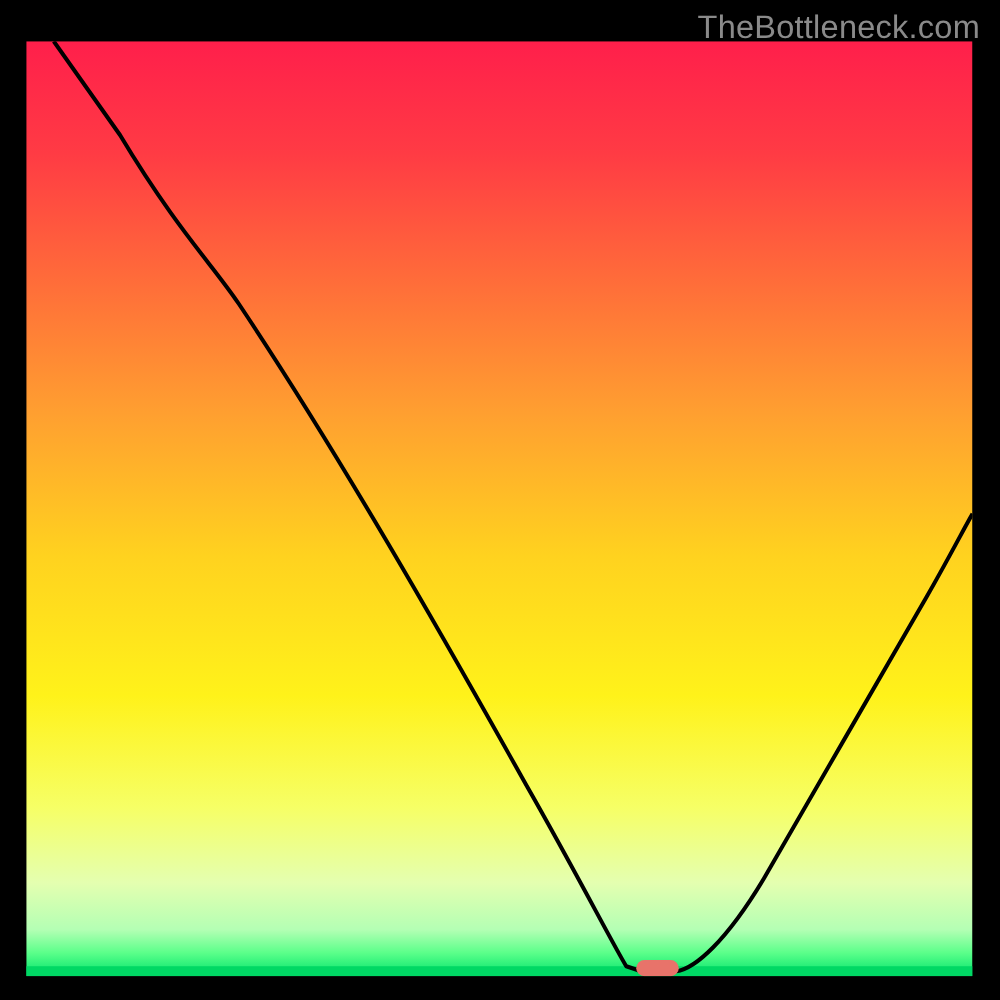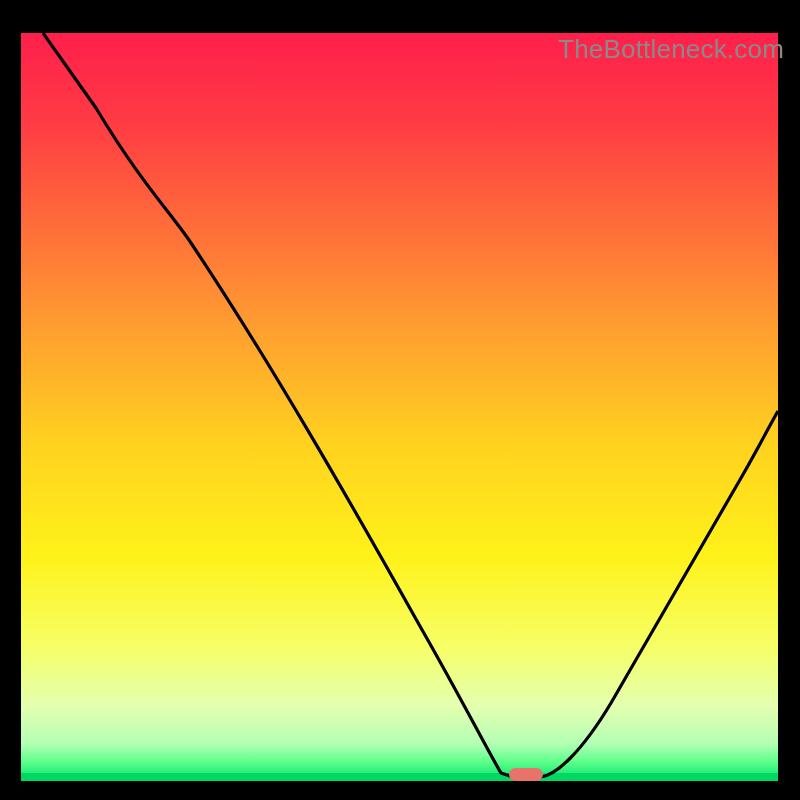--- a/index.html
+++ b/index.html
@@ -27,21 +27,20 @@
   }
   .watermark {
     position: absolute;
     top: 6px;
     right: 16px;
     font-family: Arial, Helvetica, sans-serif;
     font-size: 26px;
     font-weight: 500;
     color: #8a8a8a;
     letter-spacing: 0.2px;
-    margin-top: 28px;
   }
 </style>
 </head>
 <body>
 
 <div class="frame">
   <svg class="plot" viewBox="0 0 757 748" preserveAspectRatio="none">
     <defs>
       <linearGradient id="bg" x1="0" y1="0" x2="0" y2="1">
         <stop offset="0%" stop-color="#ff1f4b"></stop>

